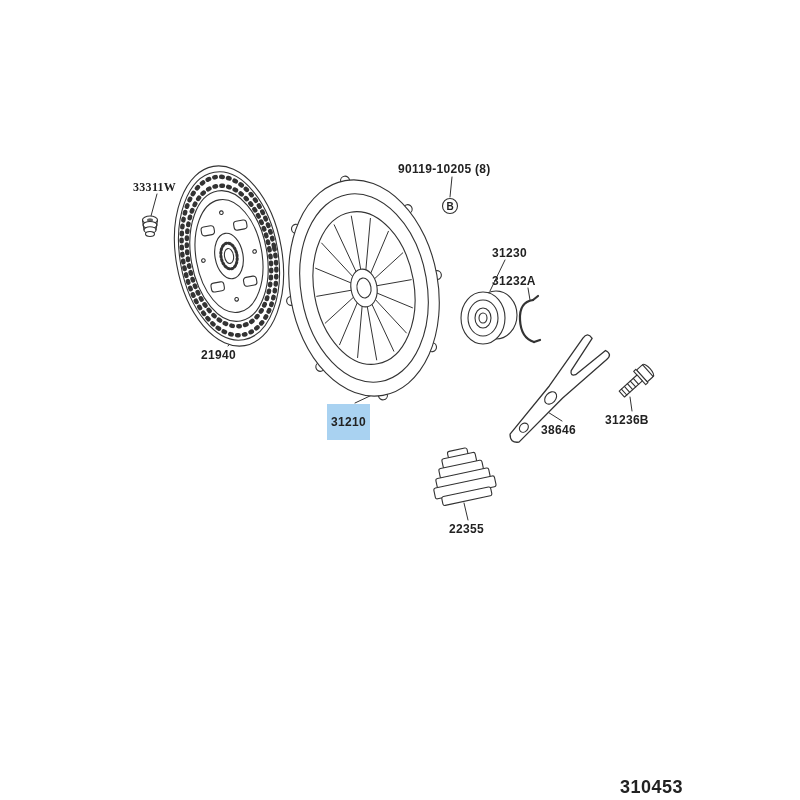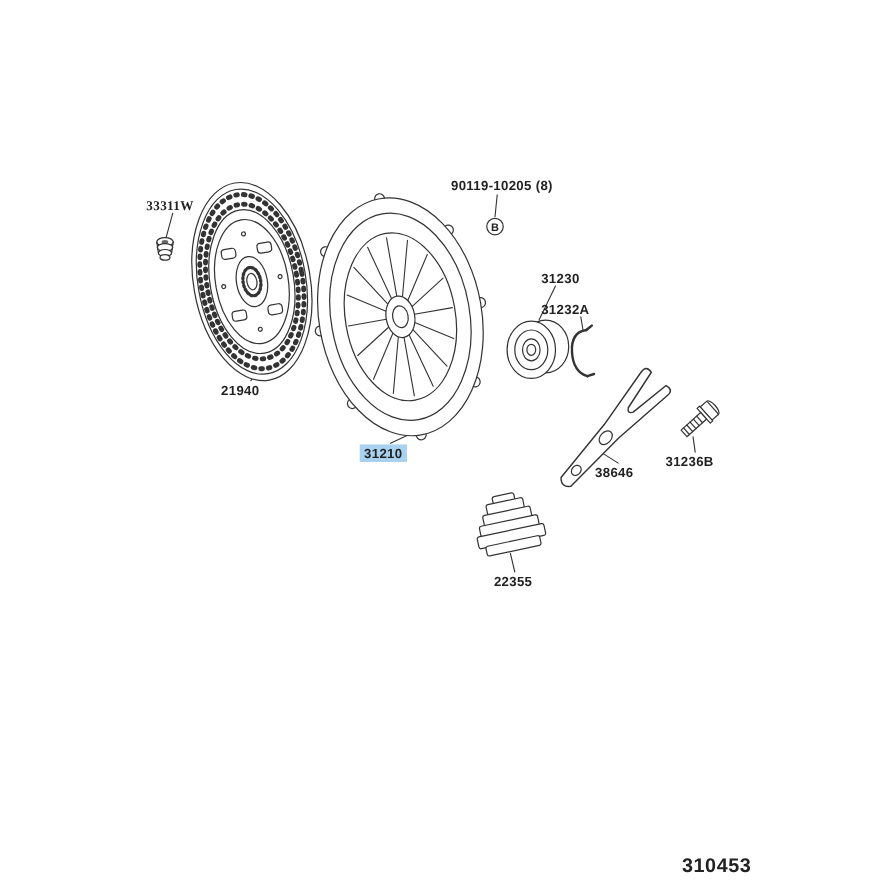--- a/index.html
+++ b/index.html
@@ -1,21 +1,21 @@
 <!DOCTYPE html>
 <html><head>
 <meta charset="utf-8">
 <style>
   html,body{margin:0;padding:0;background:#fff;}
   #canvas{position:relative;width:800px;height:800px;background:#ffffff;overflow:hidden;
           font-family:"Liberation Sans", sans-serif;}
   #art{position:absolute;left:0;top:0;}
   .label{position:absolute;font-size:12px;font-weight:bold;color:#222;white-space:nowrap;
          letter-spacing:0.3px;cursor:pointer;}
-  .label.highlight{background:#a9d2f1;padding:1px 4px;}
+  .label.highlight{background:#a9d2f1;padding:11px 4px;}
   .footer-num{position:absolute;font-size:18px;font-weight:bold;color:#222;letter-spacing:0.5px;}
   svg *{vector-effect:non-scaling-stroke;}
 </style>
 </head>
 <body>
 
 <div id="canvas">
 
   <svg id="art" width="800" height="800" viewBox="0 0 800 800" fill="none" stroke="#333" stroke-width="1.1" stroke-linecap="round" stroke-linejoin="round">
 
@@ -139,21 +139,21 @@
       <rect x="-27" y="-10" width="54" height="10" rx="2" fill="#fff"></rect>
       <rect x="-31" y="-1" width="62" height="11" rx="2" fill="#fff"></rect>
       <rect x="-25" y="9" width="50" height="9" rx="2" fill="#fff"></rect>
     </g>
   </svg>
 
   <div class="label" style="left:133px;top:180px;font-family:Liberation Serif, serif;">33311W</div>
 
   <div class="label" style="left:201px;top:348px;">21940</div>
 
-  <div class="label" style="left:410px;top:162px;">90119-10205 (8)</div>
+  <div class="label" style="left:398px;top:162px;">90119-10205 (8)</div>
 
   <div class="label highlight" style="left:327px;top:404px;">31210</div>
 
   <div class="label" style="left:492px;top:246px;">31230</div>
 
   <div class="label" style="left:492px;top:274px;">31232A</div>
 
   <div class="label" style="left:541px;top:423px;">38646</div>
 
   <div class="label" style="left:605px;top:413px;">31236B</div>

